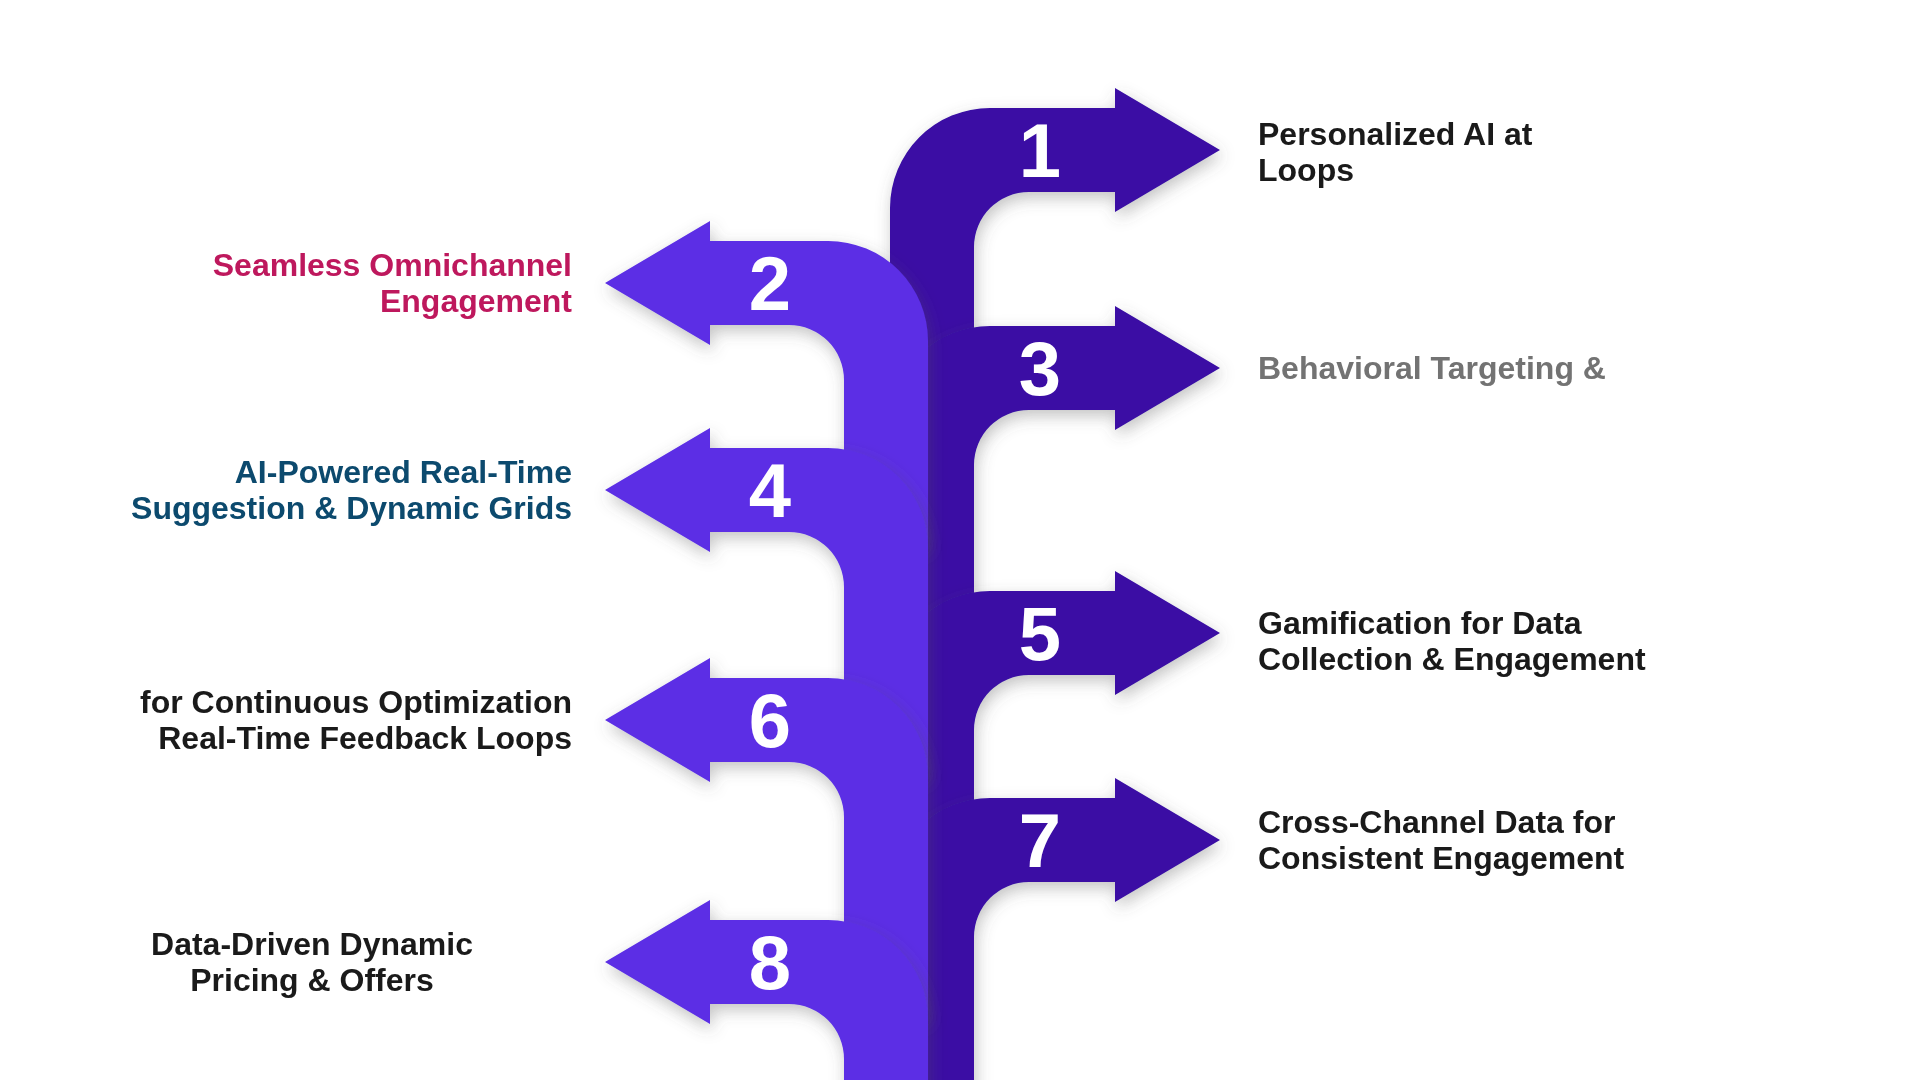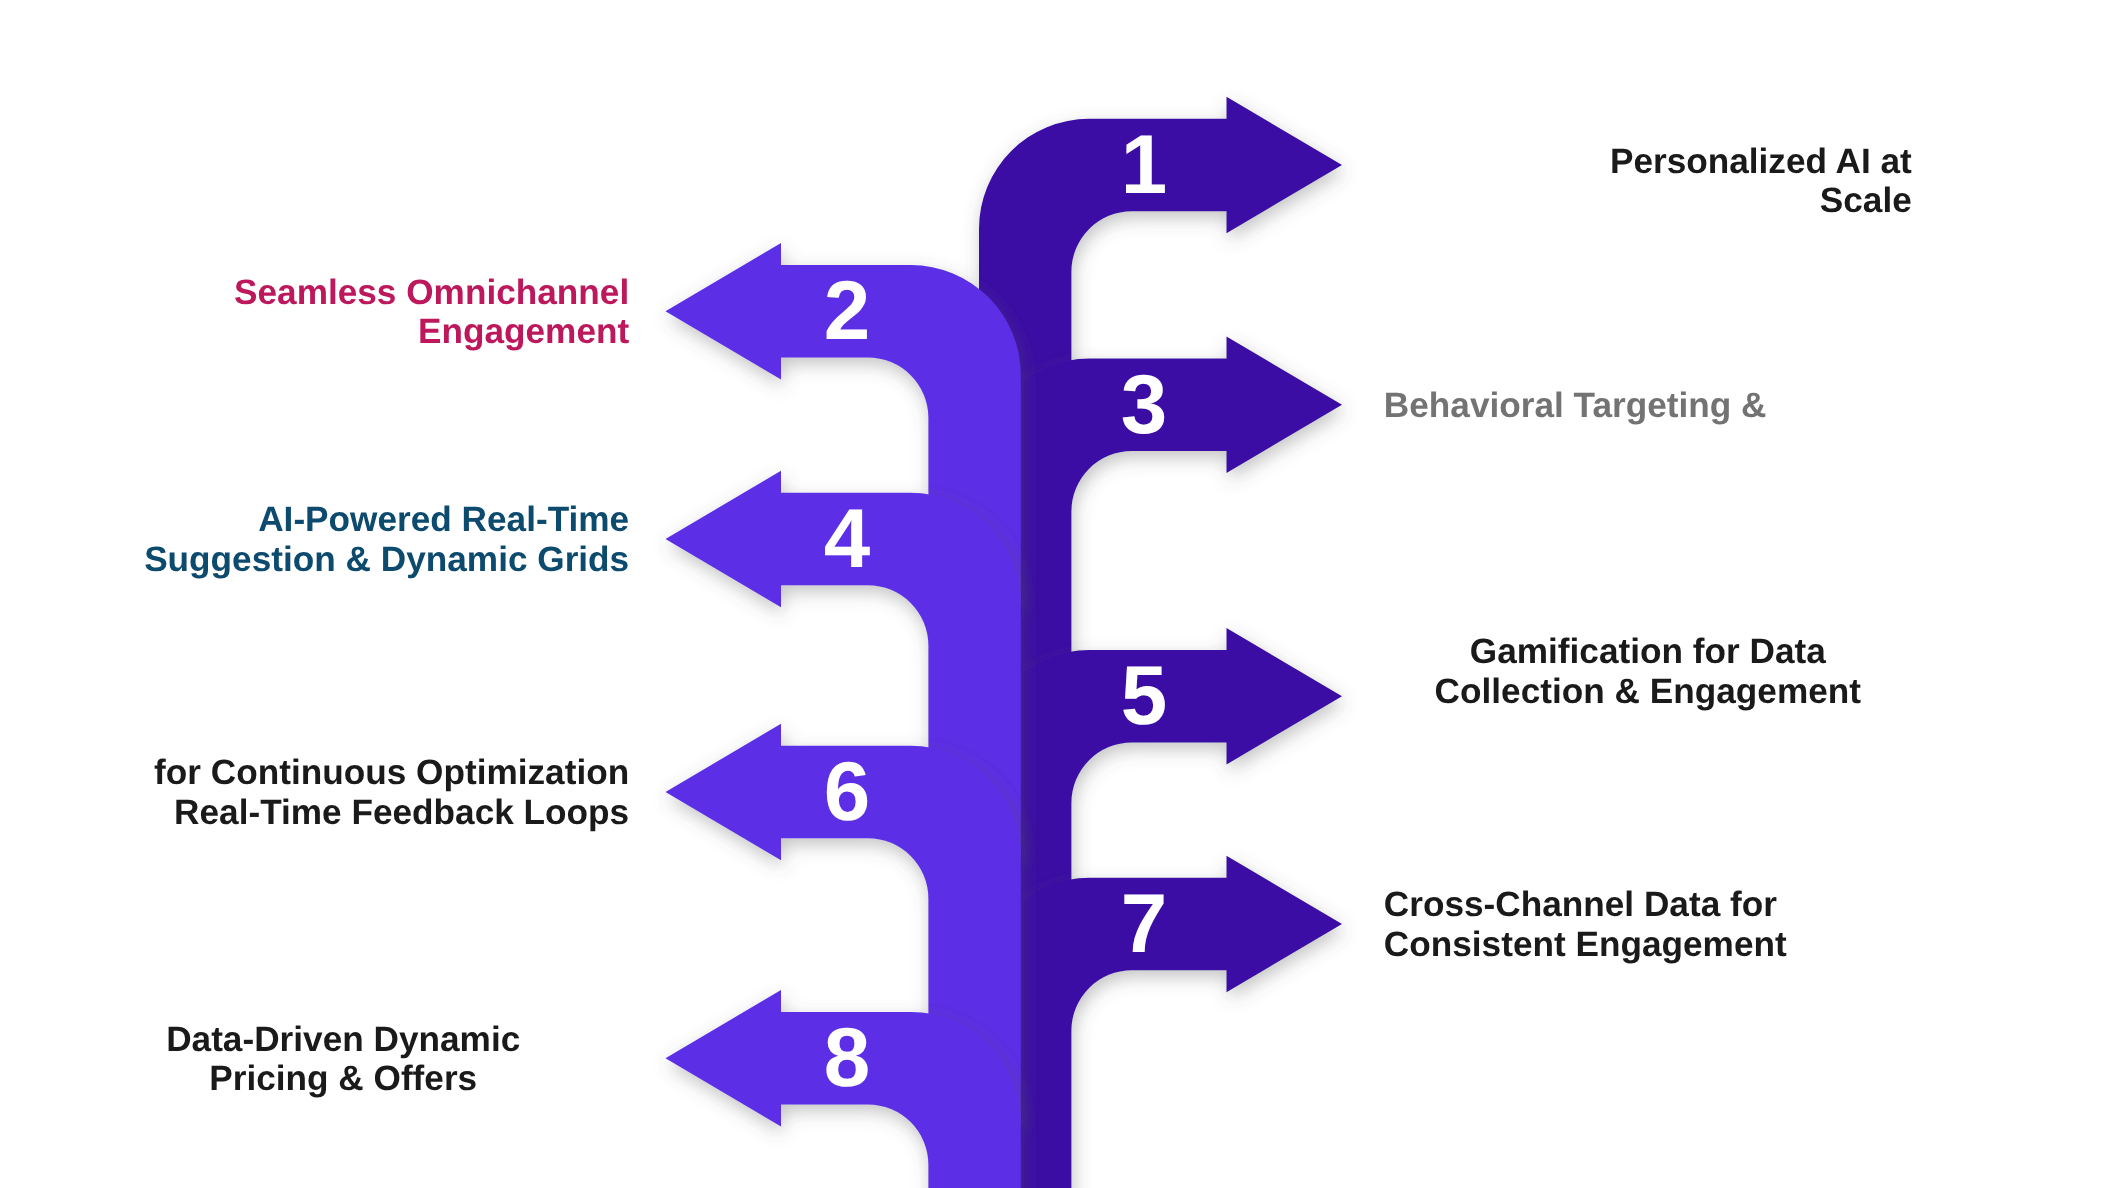--- a/index.html
+++ b/index.html
@@ -27,25 +27,25 @@
     height: 80px;
     font-size: 32px;
     font-weight: 700;
     line-height: 36px;
     color: #1a1a1a;
     letter-spacing: 0px;
   }
   .label span { white-space: nowrap; }
   .label-right { left: 1258px; width: 480px; text-align: left; }
   .label-left  { right: 1348px; width: 520px; text-align: right; }
-  .pos-1 { top: 124px; align-items: flex-end; }
+  .pos-1 { top: 112px; }
   .pos-2 { top: 243px; }
   .pos-3 { top: 328px; }
   .pos-4 { top: 450px; }
-  .pos-5 { top: 570px; align-items: center; }
+  .pos-5 { top: 601px; }
   .pos-6 { top: 680px; }
   .pos-7 { top: 800px; }
   .pos-8 { top: 922px; align-items: center; }
 </style>
 </head>
 <body>
 
 <div class="canvas" style="background: rgb(255, 255, 255);">
 
   <svg class="flow-svg" width="1920" height="1080" viewBox="0 0 1920 1080">
@@ -89,21 +89,21 @@
       </g>
       <g>
         <path filter="url(#soft)" d="M 928 1020 A 100 100 0 0 0 828 920 L 710 920 L 710 900 L 605 962 L 710 1024 L 710 1004 L 789 1004 A 55 55 0 0 1 844 1059 L 844 1100 L 928 1100 Z" fill="#5B2EE5"></path>
         <text class="arrow-num" x="770" y="962" dominant-baseline="central" fill="#FFFFFF">8</text>
       </g>
     </g>
   </svg>
 
   <div class="label label-right pos-1" style="color: rgb(26, 26, 26);">
     <span>Personalized AI at</span>
-    <span>Scale</span>
+    <span>Loops</span>
   </div>
   <div class="label label-left pos-2" style="color: #be185d;">
     <span>Seamless Omnichannel</span>
     <span>Engagement</span>
   </div>
   <div class="label label-right pos-3" style="color: #737373;">
     <span>Behavioral Targeting &amp;</span>
   </div>
   <div class="label label-left pos-4" style="color: #0c4a6e;">
     <span>AI-Powered Real-Time</span>

